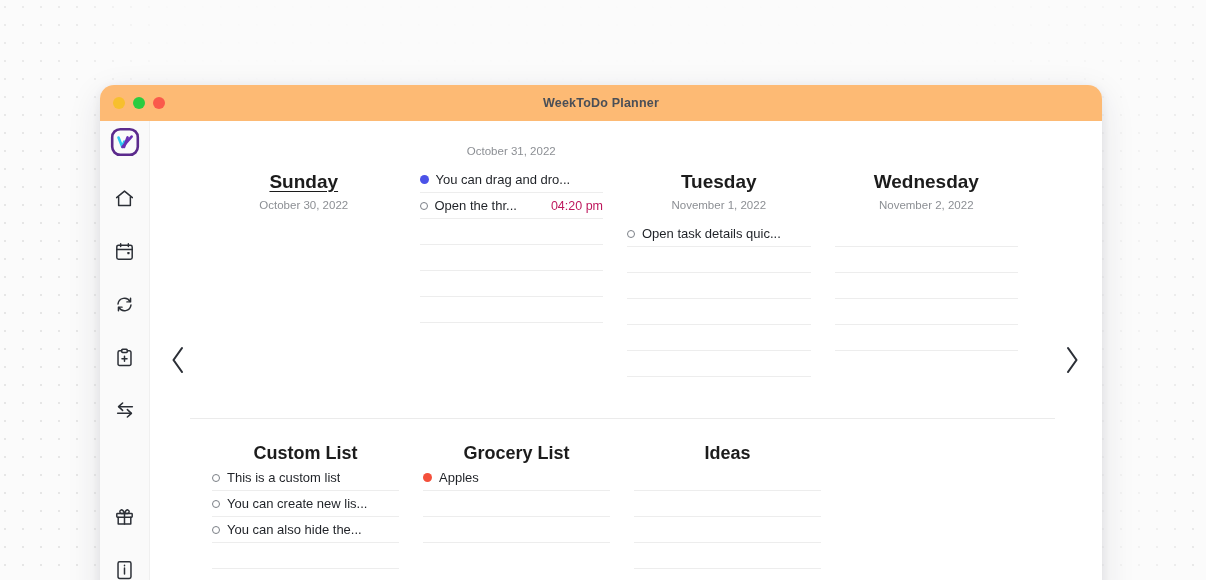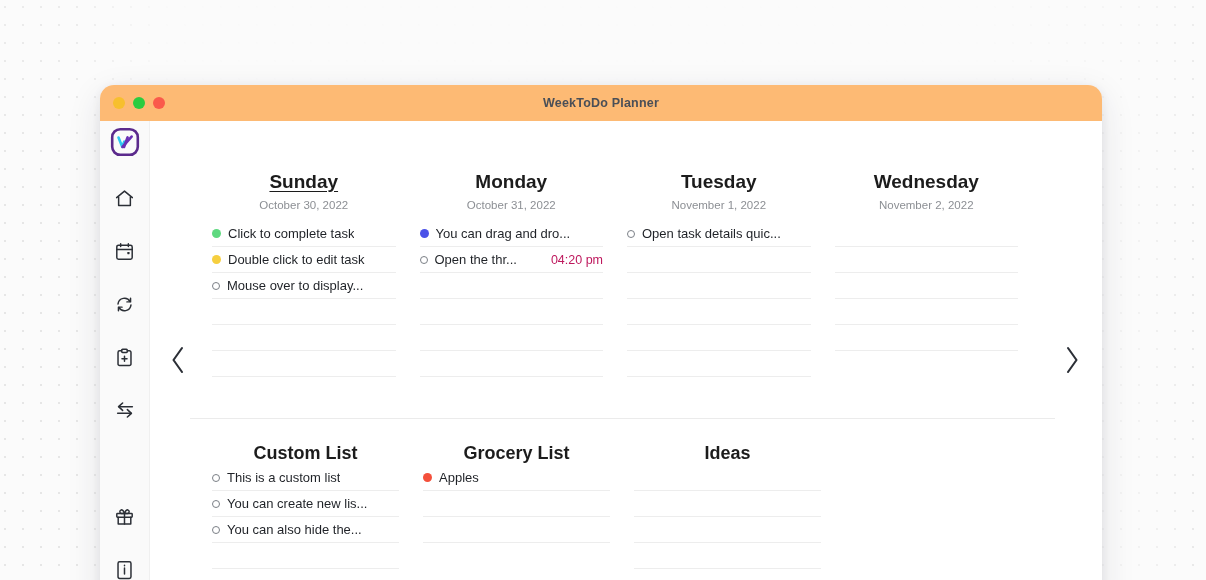--- a/index.html
+++ b/index.html
@@ -354,40 +354,22 @@
             <svg width="18" height="30" viewBox="0 0 18 30" fill="none" stroke="#2b2f36" stroke-width="2.1" stroke-linecap="round" stroke-linejoin="round">
               <path d="M5 3 L13.5 15 L5 27"></path>
             </svg>
           </span>
         </div>
 
         <div class="week-grid" id="week-grid">
             <div class="day-col">
               <div class="day-name today">Sunday</div>
               <div class="day-date">October 30, 2022</div>
-              <div class="task-list">
-                <div class="task-row">
-                  <span class="bullet" style="background: rgb(94, 217, 127);"></span>
-                  <span class="task-text">Click to complete task</span>
-                </div>
-                <div class="task-row">
-                  <span class="bullet" style="background: rgb(246, 207, 63);"></span>
-                  <span class="task-text">Double click to edit task</span>
-                </div>
-                <div class="task-row">
-                  <span class="bullet hollow"></span>
-                  <span class="task-text">Mouse over to display...</span>
-                </div>
-                <div class="task-row empty"></div>
-                <div class="task-row empty"></div>
-                <div class="task-row empty"></div>
-              </div>
             </div>
             <div class="day-col">
-              <div class="day-name">Monday</div>
               <div class="day-date">October 31, 2022</div>
               <div class="task-list">
                 <div class="task-row">
                   <span class="bullet" style="background: rgb(75, 82, 232);"></span>
                   <span class="task-text">You can drag and dro...</span>
                 </div>
                 <div class="task-row">
                   <span class="bullet hollow"></span>
                   <span class="task-text">Open the thr...</span>
                   <span class="task-time">04:20 pm</span>

